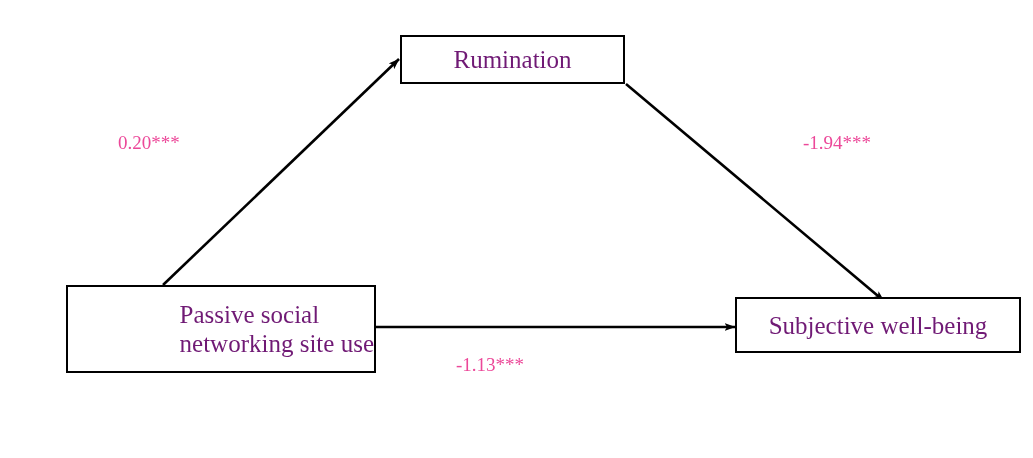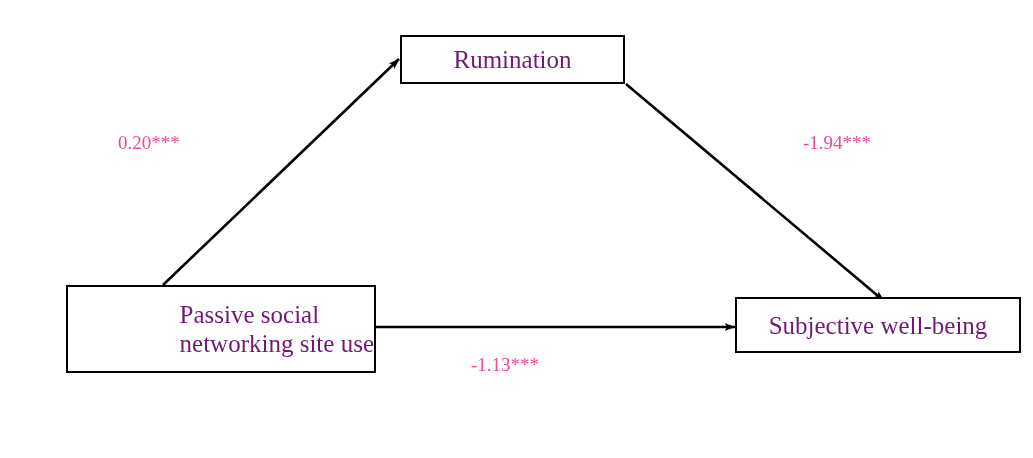--- a/index.html
+++ b/index.html
@@ -66,21 +66,21 @@
   .path-label {
     position: absolute;
     font-size: 19px;
     line-height: 1;
     color: #ec4899;
     white-space: nowrap;
     z-index: 3;
   }
   #label-a  { left: 118px; top: 133px; }
   #label-b  { left: 803px; top: 133px; }
-  #label-c  { left: 471px; top: 355px; }
+  #label-c  { left: 456px; top: 355px; }
 </style>
 </head>
 <body>
 
 <div id="canvas">
 
   <svg id="paths" viewBox="0 0 1033 458" width="1033" height="458" xmlns="http://www.w3.org/2000/svg">
     <defs>
       <marker id="arrowhead" markerWidth="11" markerHeight="8" refX="10.5" refY="4" orient="auto" markerUnits="userSpaceOnUse">
         <path d="M0,0 L11,4 L0,8 L2.6,4 Z" fill="#000000"></path>

